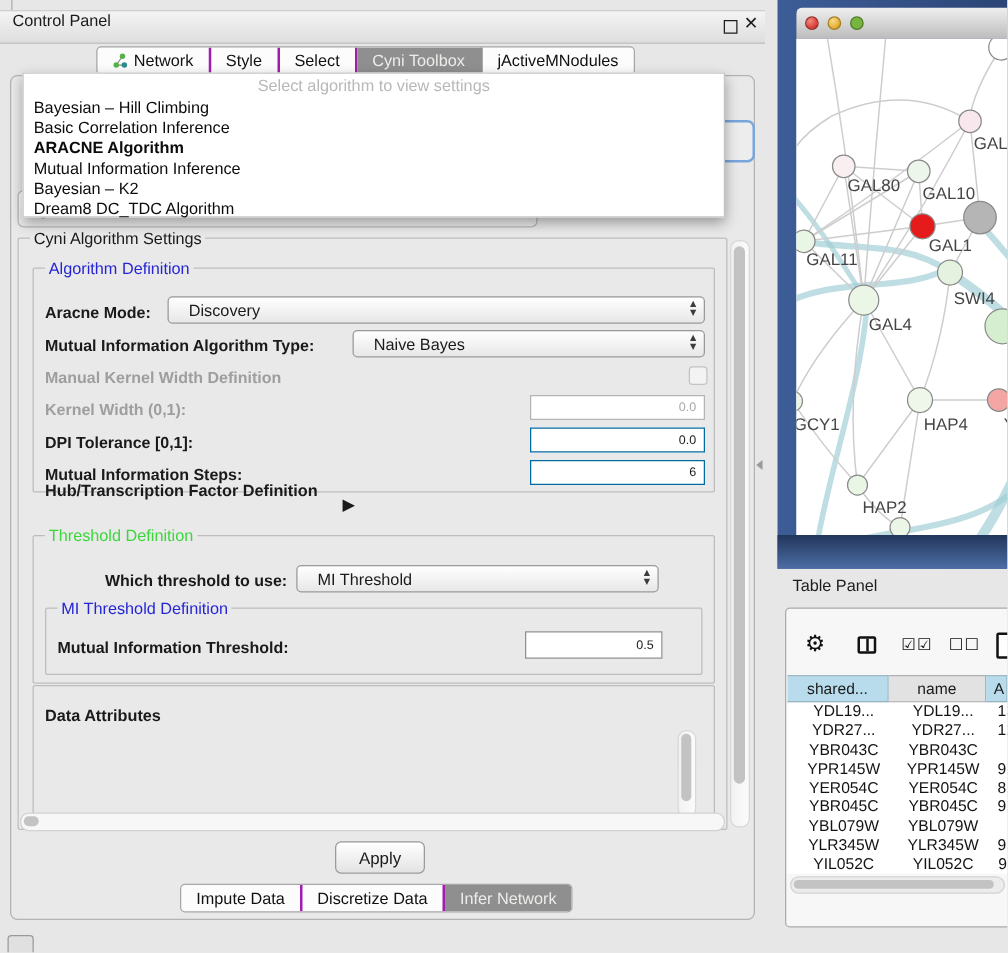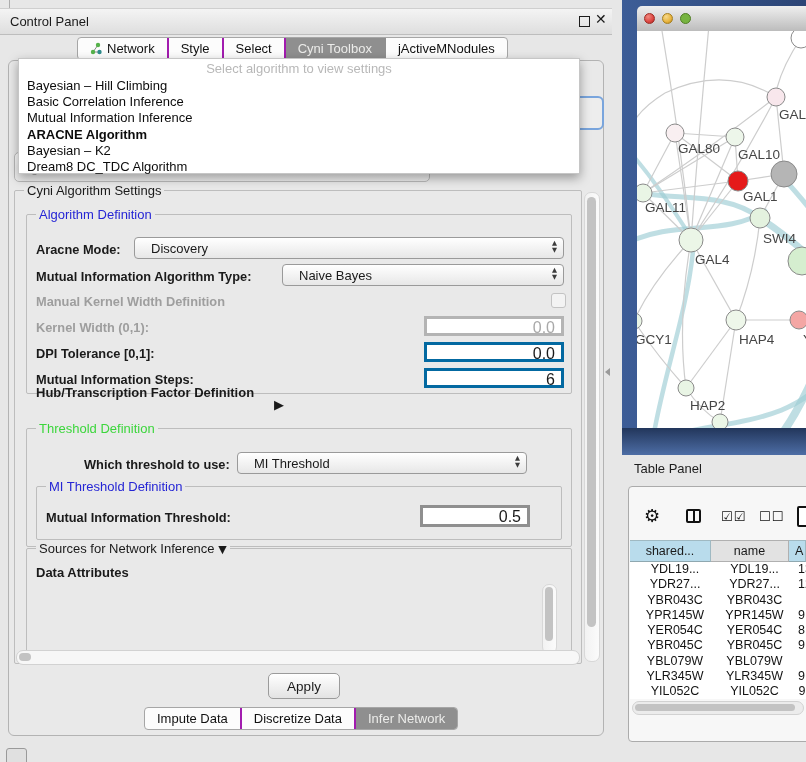--- a/index.html
+++ b/index.html
@@ -6,21 +6,21 @@
   #root{position:relative;width:806px;height:762px;overflow:hidden;
         font-family:"Liberation Sans","DejaVu Sans",sans-serif;color:#1a1a1a;
         background:#e7e7e7;}
   .abs{position:absolute;}
   .glyph{font-family:"DejaVu Sans",sans-serif;}
 
   
   .cp-titlebar{left:0;top:8px;width:612px;height:25px;
     background:linear-gradient(#f4f4f4,#dedede);
     border-top:1px solid #cfcfcf;border-bottom:1px solid #bdbdbd;
-    display:flex;align-items:center;font-size:13px;}
+    display:flex;align-items:flex-start;font-size:13px;}
   .cp-title{margin-left:10px;}
   .float-btn{position:absolute;left:579px;top:7px;width:9px;height:9px;
     border:1.6px solid #1c1c1c;background:transparent;}
   .close-btn{position:absolute;left:595px;top:2px;font-size:14px;font-weight:700;}
 
   
   .tabstrip{display:flex;height:21px;background:#fcfcfc;border:1px solid #a6a6a6;
     border-radius:4px;overflow:hidden;font-size:13px;}
   .tabseg{display:flex;align-items:center;padding:0 12px;border-right:2px solid #a21caf;
     white-space:nowrap;color:#111;}
@@ -52,22 +52,22 @@
   .blue{color:#2525d5;}
   .green{color:#3cd63c;}
   .lbl{font-size:12.8px;font-weight:700;white-space:nowrap;}
   .lbl.dis{color:#9e9e9e;}
 
   
   .combo{background:linear-gradient(#ffffff,#e7e7e7);border:1px solid #9a9a9a;border-radius:4px;
     display:flex;align-items:center;font-size:13px;padding-left:16px;box-sizing:border-box;}
   .combo .arrows{position:absolute;right:6px;top:2px;display:flex;flex-direction:column;
     font-size:6.5px;line-height:7px;color:#3c3c3c;}
-  .tfield{background:#fff;border:3px solid #0369a1;font-size:16px;box-sizing:border-box;
-    display:flex;align-items:flex-start;justify-content:flex-end;padding-right:6px;}
+  .tfield{background:#fff;border:1px solid #0369a1;font-size:10px;box-sizing:border-box;
+    display:flex;align-items:center;justify-content:flex-end;padding-right:6px;}
   .tfield.dis{border-color:#b4b4b4;color:#a9a9a9;}
   .chk{width:13px;height:13px;border:1px solid #c3c3c3;border-radius:3px;background:#f3f3f3;}
 
   
   .vtrack{background:linear-gradient(90deg,#f2f2f2,#fbfbfb);border:1px solid #d8d8d8;border-radius:7px;}
   .vthumb{position:absolute;background:#c3c3c3;border-radius:5px;}
   .htrack{background:#f7f7f7;border:1px solid #d2d2d2;border-radius:7px;}
 
   
   .attr-list{background:#ffffff;border:1px solid #c9c9c9;overflow:hidden;}
@@ -156,22 +156,22 @@
     <span>galFiltered.sif default node</span>
   </div>
 
   <div class="abs focus-ring"></div>
 
   <div class="abs dropdown">
     <div class="dd-placeholder">Select algorithm to view settings</div>
     <div id="algo-list">
         <div class="dd-item">Bayesian – Hill Climbing</div>
         <div class="dd-item">Basic Correlation Inference</div>
+        <div class="dd-item selected">ARACNE Algorithm</div>
         <div class="dd-item">Mutual Information Inference</div>
-        <div class="dd-item selected">ARACNE Algorithm</div>
         <div class="dd-item">Bayesian – K2</div>
         <div class="dd-item">Dream8 DC_TDC Algorithm</div>
       </div>
   </div>
 
   <div class="abs gbox" style="left:14px;top:190px;width:566px;height:472px;"></div>
   <span class="abs gtitle" style="left:24px;top:183px;">Cyni Algorithm Settings</span>
 
   <div class="abs gbox" style="left:26px;top:214px;width:544px;height:178px;"></div>
   <span class="abs gtitle blue" style="left:36px;top:207px;">Algorithm Definition</span>
@@ -228,24 +228,20 @@
   </div>
 
   <div class="abs gbox" style="left:36px;top:486px;width:524px;height:52px;"></div>
   <span class="abs gtitle blue" style="left:46px;top:479px;">MI Threshold Definition</span>
   <span class="abs lbl" style="left:46px;top:510px;">Mutual Information Threshold:</span>
   <div class="abs tfield" style="left:420px;top:505px;width:110px;height:22px;border-color:#8f8f8f;">
     <span>0.5</span>
   </div>
 
   <div class="abs gbox" style="left:26px;top:548px;width:544px;height:108px;"></div>
-  <span class="abs gtitle" style="left:36px;top:541px;">
-    <span>Sources for Network Inference</span>
-    <span class="glyph" style="font-size:11px;">▼</span>
-  </span>
   <span class="abs lbl" style="left:36px;top:565px;font-size:13px;">Data Attributes</span>
 
   <div class="abs vtrack" style="left:542px;top:584px;width:13px;height:68px;">
     <div class="vthumb" style="left:2px;top:2px;width:8px;height:54px;"></div>
   </div>
 
   <div class="abs vtrack" style="left:584px;top:192px;width:14px;height:468px;">
     <div class="vthumb" style="left:2px;top:4px;width:9px;height:430px;"></div>
   </div>
   <div class="abs htrack" style="left:16px;top:650px;width:562px;height:13px;">

